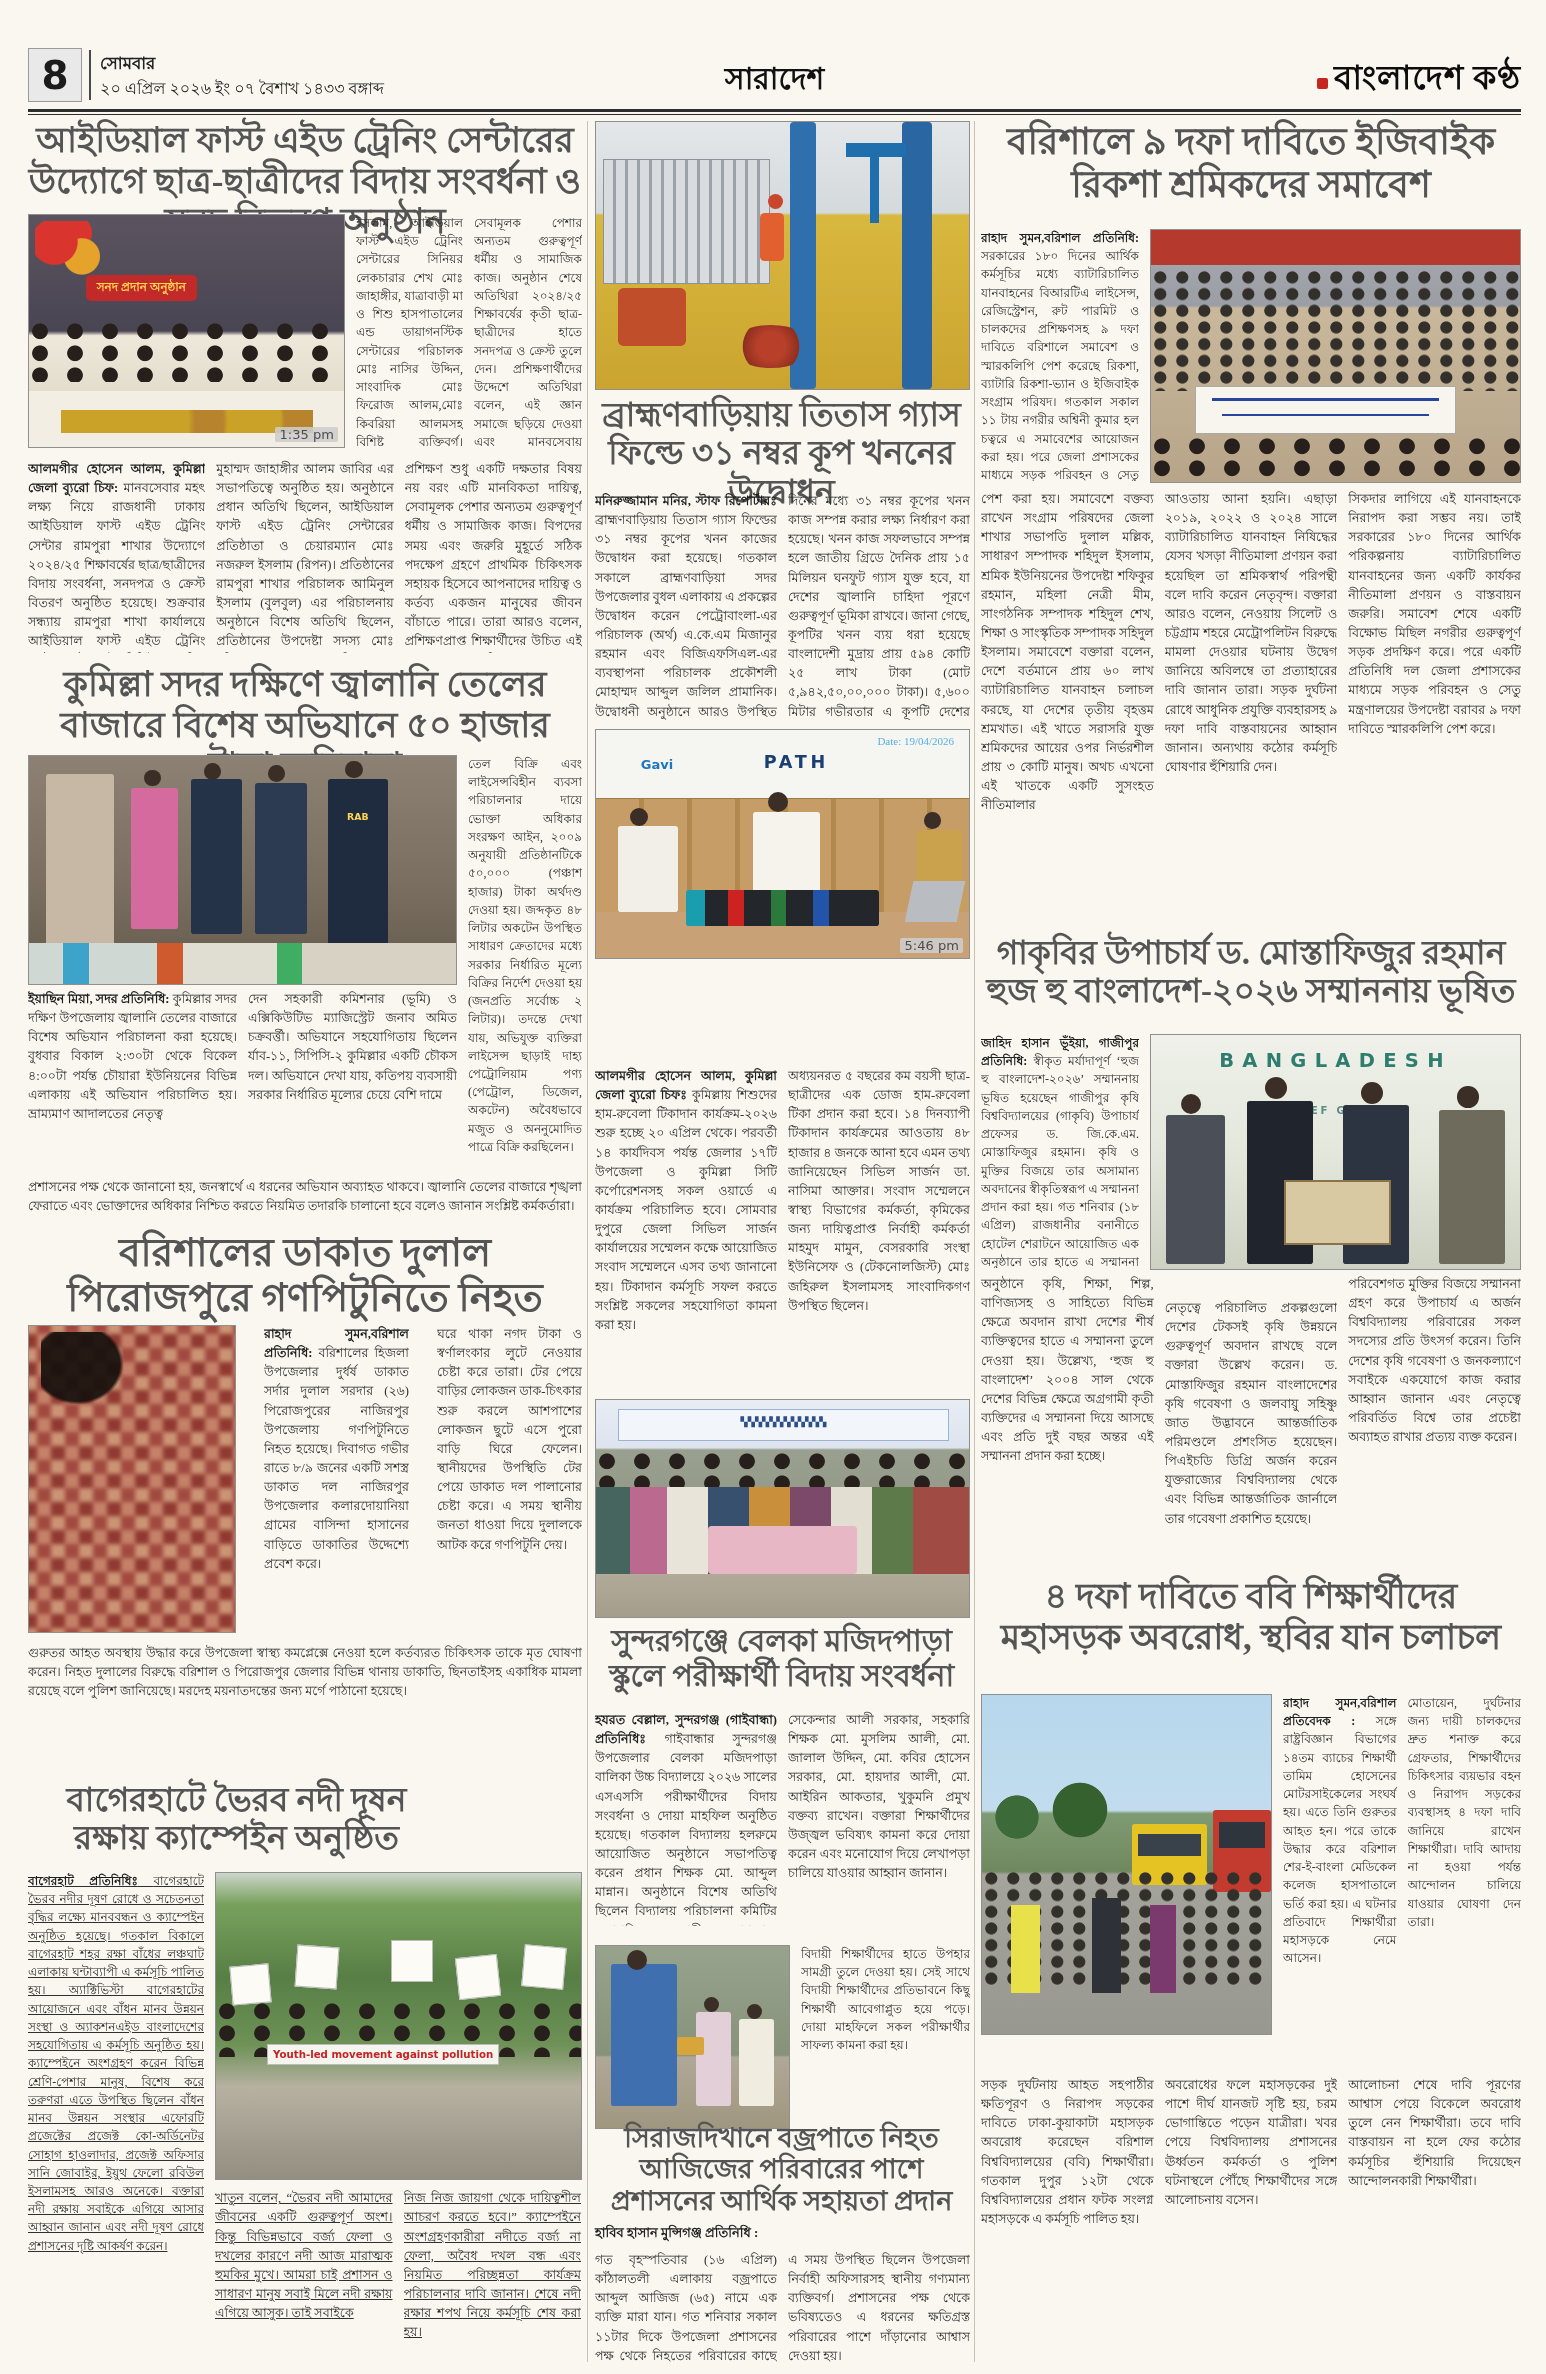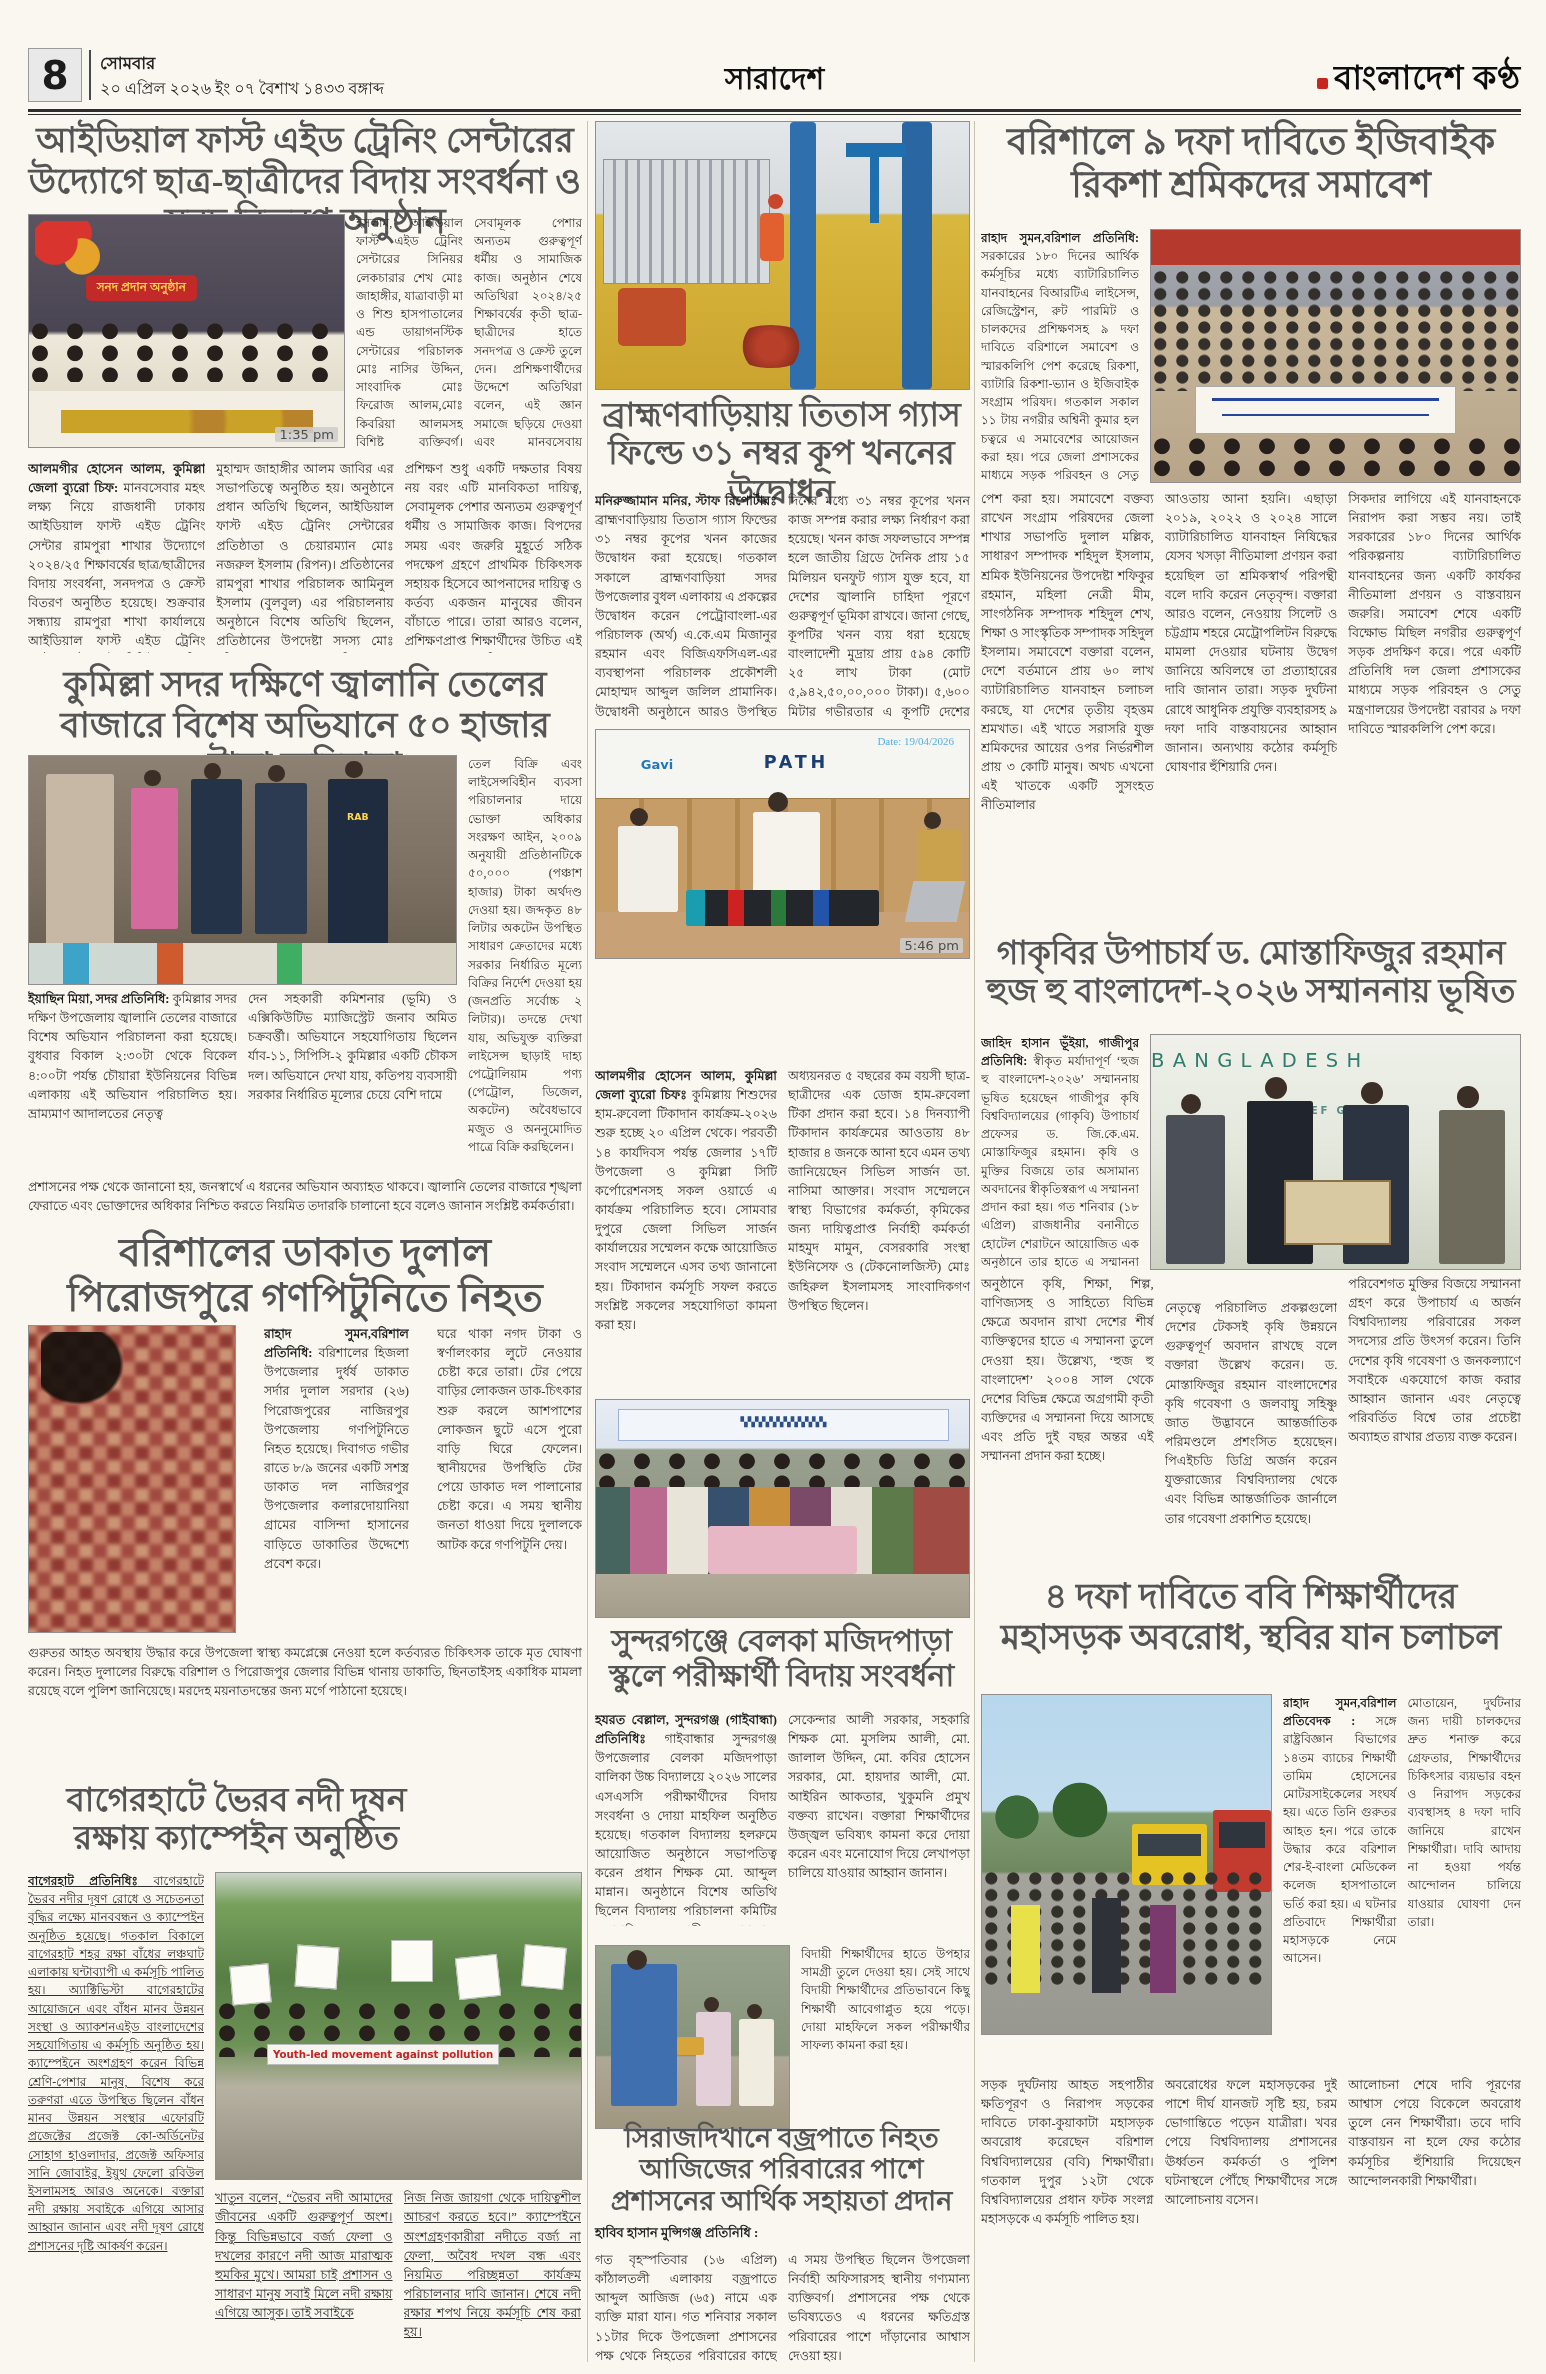--- a/index.html
+++ b/index.html
@@ -46,22 +46,22 @@
                color:#c22424;font-family:"DejaVu Sans",sans-serif;font-size:10.2px;font-weight:700;
                text-align:center;padding:3.7px 1.9px;}
   .sc-gas{background:linear-gradient(180deg,#e3e7ea 0%,#d4d9dc 34%,#d9b83f 35%,#caa42f 100%);}
   .sc-press{background:repeating-linear-gradient(90deg,#c69d66 0 43px,#b3884f 43px 48px);}
   .press-screen{position:absolute;left:0;top:0;width:100%;height:30%;background:#f5f5f2;border-bottom:1.9px solid #9e7c46;}
   .sc-vacc{background:linear-gradient(180deg,#e8edf4 0%,#dde4ee 22%,#9aa08f 23%,#8c927f 78%,#b3ab9a 79%,#a59d8c 100%);}
   .sc-hand{background:linear-gradient(180deg,#97a38c 0%,#87927b 60%,#b0a897 61%,#9f977f 100%);}
   .sc-rally{background:linear-gradient(180deg,#a7abb1 0%,#9b9fa5 30%,#c9b89b 31%,#b7a489 100%);}
   .crowd{background-image:radial-gradient(circle at 9.3px 7.4px,#33302c 0 5.6px,transparent 6.5px);background-size:22px 16.7px;}
   .sc-award{background:linear-gradient(180deg,#eff1ea 0%,#e2e6da 55%,#ccd1c2 100%);}
-  .award-bg{position:absolute;left:0;top:6%;width:100%;text-align:left;color:#2e7d6e;
-            font-family:"DejaVu Sans",sans-serif;font-weight:400;font-size:19.5px;letter-spacing:8.3px;}
+  .award-bg{position:absolute;left:0;top:6%;width:100%;text-align:center;color:#2e7d6e;
+            font-family:"DejaVu Sans",sans-serif;font-weight:700;font-size:19.5px;letter-spacing:8.3px;}
   .award-sub{position:absolute;left:50%;top:30%;transform:translateX(-50%);color:#5d8c82;
              font-family:"DejaVu Sans",sans-serif;font-size:10.2px;letter-spacing:2.8px;font-weight:700;}
   .sc-bus{background:linear-gradient(180deg,#b7d7ec 0%,#c2dcee 34%,#7f9b74 35%,#70885f 52%,#a5a49c 53%,#989890 100%);}
   .figure{position:absolute;border-radius:2.8px;}
   .head{position:absolute;border-radius:50%;background:#3a2e26;}
 </style>
 </head>
 <body>
 
 <div class="page">

